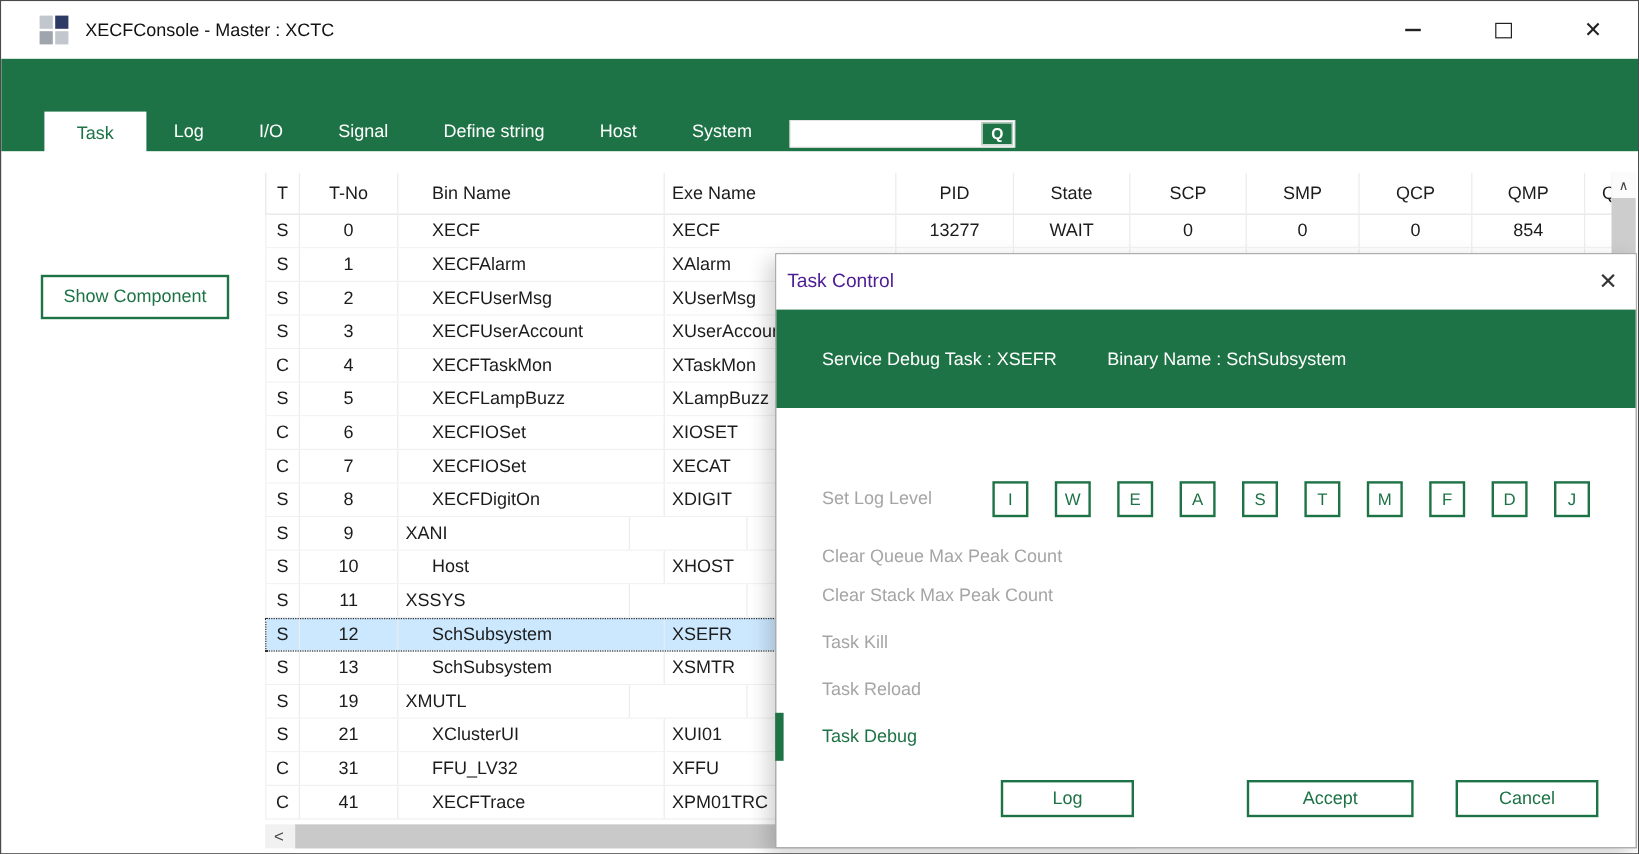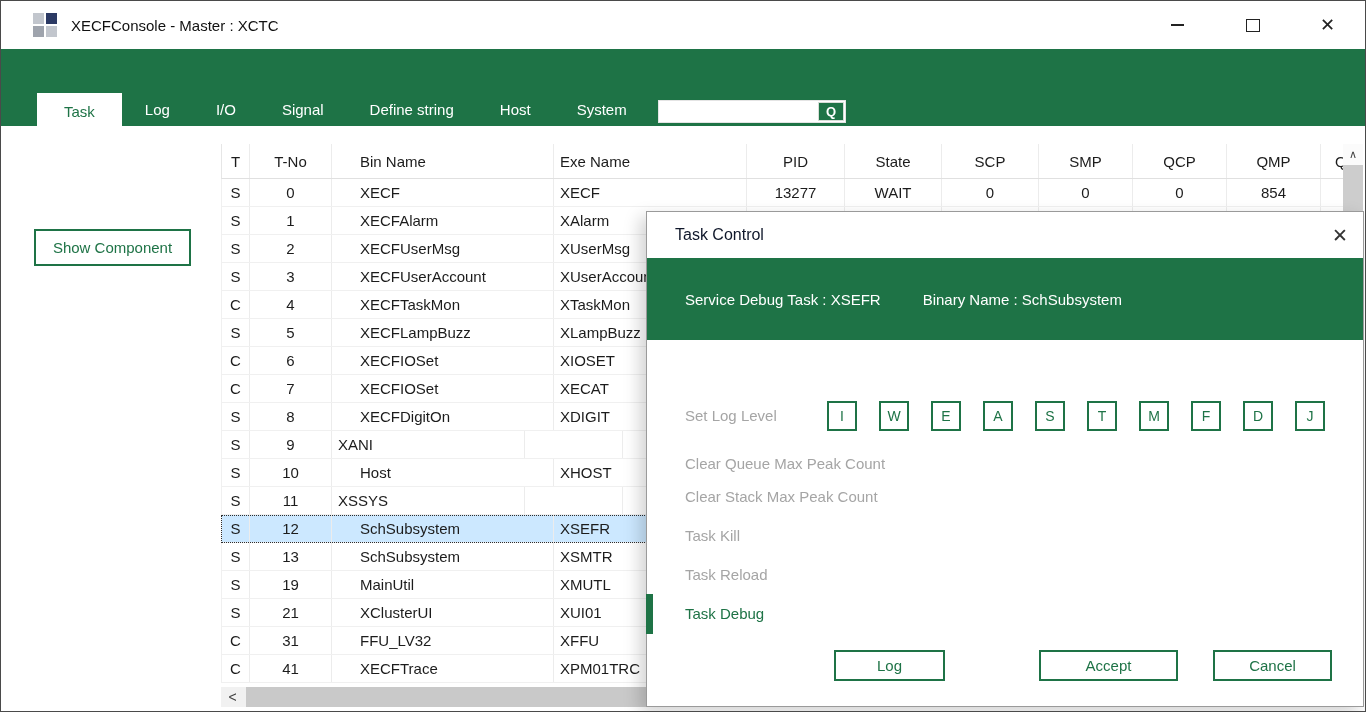--- a/index.html
+++ b/index.html
@@ -48,21 +48,21 @@
   .vscroll .sb-arrow{height:21px;display:flex;align-items:center;justify-content:center;background:#fbfbfb;color:#414141;font-size:11px;}
   .vscroll .sb-thumb{position:absolute;left:0;top:21px;width:20px;height:190px;background:#cdcdcd;}
   .hscroll{position:absolute;left:0;top:543px;width:1122px;height:20px;background:#f1f1f1;}
   .hscroll .sb-arrow{position:absolute;left:0;top:0;width:23px;height:20px;display:flex;align-items:center;justify-content:center;color:#414141;font-size:14px;}
   .hscroll .sb-thumb{position:absolute;left:25px;top:0;width:700px;height:20px;background:#c9c9c9;}
 
   
   .dialog{position:absolute;left:645px;top:210px;width:718px;height:496px;box-sizing:border-box;background:#fff;
     border:1px solid #9a9a9a;box-shadow:-6px 6px 16px rgba(0,0,0,.18);}
   .dlg-titlebar{height:46px;display:flex;align-items:center;background:#fff;}
-  .dlg-title{margin-left:28px;font-size:16px;color:#0f172a;}
+  .dlg-title{margin-left:9px;font-size:16px;color:#4c1d95;}
   .dlg-close{margin-left:auto;margin-right:15px;font-size:19px;color:#333;line-height:1;}
   .dlg-banner{height:82px;background:#1e7346;color:#fff;display:flex;align-items:center;font-size:15px;}
   .banner-task{margin-left:38px;}
   .banner-binary{margin-left:42px;}
   .dlg-menu-item{position:absolute;left:38px;height:20px;line-height:20px;font-size:15px;color:#a5a5a5;white-space:nowrap;}
   .dlg-menu-item.active{color:#1e7346;}
   .log-levels{position:absolute;left:180px;top:189px;display:flex;gap:22px;}
   .log-level-btn{width:30px;height:30px;box-sizing:border-box;border:2px solid #1e7346;background:#fff;color:#1e7346;
     font-size:14px;display:flex;align-items:center;justify-content:center;}
   .active-indicator{position:absolute;left:-1px;top:382px;width:7px;height:40px;background:#1e7346;}
@@ -292,21 +292,20 @@
           <div class="cell" style="width: 98px;"></div>
           <div class="cell" style="width: 97px;"></div>
           <div class="cell" style="width: 97px;"></div>
           <div class="cell" style="width: 94px;"></div>
           <div class="cell" style="width: 94px;"></div>
           <div class="cell" style="width: 94px;"></div>
         </div>
         <div class="tr">
           <div class="cell" style="width: 28px;">S</div>
           <div class="cell" style="width: 82px;">19</div>
-          <div class="cell al" style="width: 222px; padding-left: 28px;">MainUtil</div>
           <div class="cell al" style="width: 193px; padding-left: 6px;">XMUTL</div>
           <div class="cell" style="width: 98px;"></div>
           <div class="cell" style="width: 97px;"></div>
           <div class="cell" style="width: 97px;"></div>
           <div class="cell" style="width: 94px;"></div>
           <div class="cell" style="width: 94px;"></div>
           <div class="cell" style="width: 94px;"></div>
         </div>
         <div class="tr">
           <div class="cell" style="width: 28px;">S</div>

